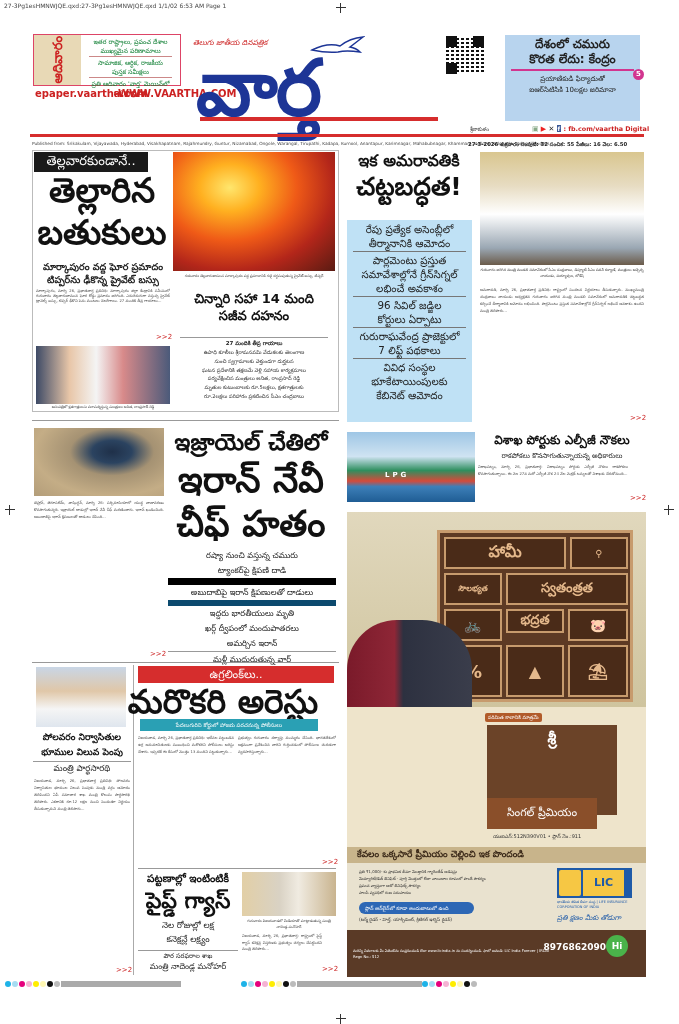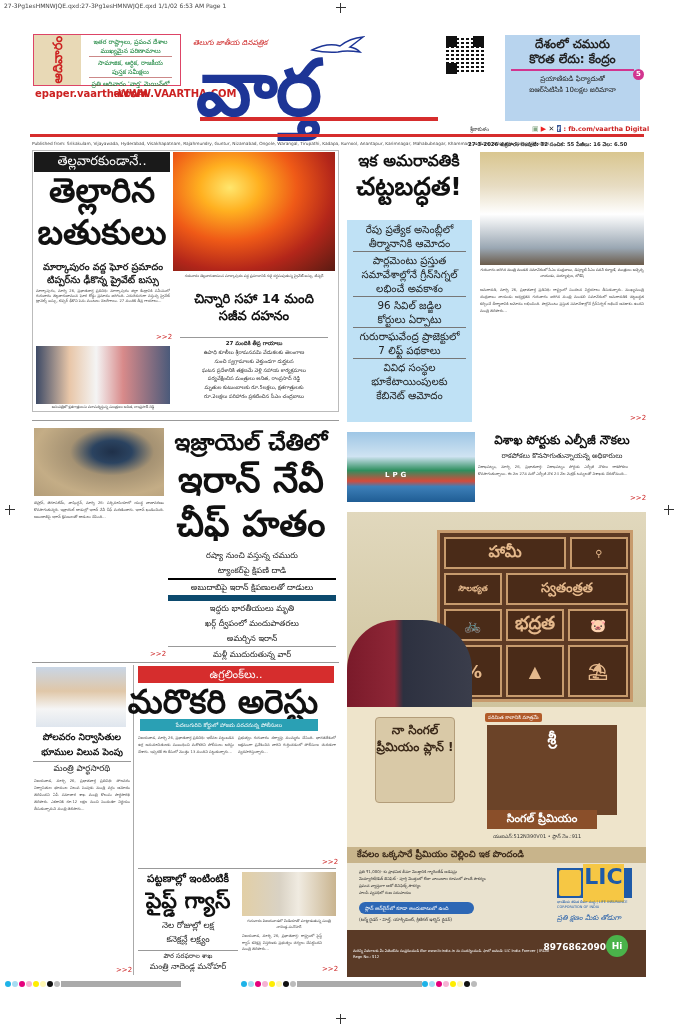--- a/index.html
+++ b/index.html
@@ -57,29 +57,29 @@
 .ad{left:347px;top:512px;width:299px;height:465px;background:#e9e2cf;overflow:hidden}
 .ad-top{position:absolute;left:0;top:0;width:299px;height:195px;background:linear-gradient(180deg,#e1d8bd,#cfc49e)}
 .shelf{position:absolute;left:90px;top:18px;width:196px;height:172px;background:#5d3a24;border:3px solid #c79b6d}
 .shelf .cell{position:absolute;background:#4a2b18;color:#e5b98c;font-weight:bold;display:flex;align-items:center;justify-content:center;border:2px solid #c79b6d}
 .people{position:absolute;left:0;top:108px;width:125px;height:140px;background:linear-gradient(90deg,#7a1a2a 0,#8e2636 38%,#2d3140 45%,#3a3d4b 100%);border-radius:50px 50px 0 0}
 .ad-mid{position:absolute;left:0;top:195px;width:299px;height:140px;background:#eee4cb}
 .quote{position:absolute;left:28px;top:10px;width:80px;height:86px;background:#d9c9a7;border:1px solid #b39d7a;border-radius:4px;text-align:center;font-weight:bold;font-size:12px;line-height:17px;color:#3a2818;padding-top:4px}
 .plan{position:absolute;left:140px;top:18px;width:130px;height:90px;background:#6b4328;color:#fff;text-align:center}
 .plan .tag{position:absolute;left:-2px;top:-12px;background:#b15b2a;color:#fff;font-size:5px;padding:1px 3px;border-radius:2px}
 .plan .nj{font-size:16px;font-weight:bold;line-height:20px;padding-top:4px}
-.plan .sp{position:absolute;left:0;bottom:-14px;width:110px;background:#8a4f2a;font-size:11px;font-weight:bold;padding:2px}
+.plan .sp{position:absolute;left:0;bottom:-14px;width:110px;background:#8a4f2a;font-size:11px;font-weight:normal;padding:8px}
 .uin{position:absolute;left:146px;top:126px;font-size:5px;color:#333}
 .banner{position:absolute;left:0;top:335px;width:299px;height:16px;background:#c8b48b;font-size:9px;font-weight:bold;color:#3a2818;padding:2px 10px}
 .bullets{position:absolute;left:12px;top:356px;width:190px;font-size:3.9px;line-height:7px;color:#333}
 .cta{position:absolute;left:12px;top:390px;width:115px;height:12px;background:#2d67b5;border-radius:6px;color:#fff;font-size:5px;line-height:12px;padding-left:6px}
 .cta-sub{position:absolute;left:12px;top:405px;font-size:4.5px;color:#333}
 .lic{position:absolute;left:210px;top:356px;width:75px;height:30px;background:#1e5aa8;display:flex;align-items:center}
 .lic .logo{width:22px;height:26px;background:#f6c744;margin:2px;border-radius:2px}
-.lic .txt{flex:1;background:#f6c744;height:38px;margin-right:8px;color:#1e5aa8;font-weight:bold;font-size:22px;text-align:center;line-height:26px}
+.lic .txt{flex:1;background:#f6c744;height:26px;margin-right:8px;color:#1e5aa8;font-weight:bold;font-size:11px;text-align:center;line-height:26px}
 .lic-sub{position:absolute;left:210px;top:388px;font-size:3.5px;color:#1e5aa8;width:75px}
 .lic-tag{position:absolute;left:210px;top:402px;font-size:7px;color:#1e5aa8;font-style:italic}
 .ad-foot{position:absolute;left:0;top:418px;width:299px;height:47px;background:#5a3a26;color:#fff;font-size:3.7px;line-height:6px;padding:4px 6px}
 .ad-foot .phone{position:absolute;right:40px;top:14px;font-size:9px;font-weight:bold;color:#fff}
 .ad-foot .hi{position:absolute;right:18px;top:5px;width:22px;height:22px;border-radius:50%;background:#4ab34a;text-align:center;line-height:22px;font-weight:bold;font-size:9px}
 .colorbar{height:6px;background:#aaa}
 .dot{width:6px;height:6px;border-radius:50%;display:inline-block;margin-right:1px}
 .vsep{border-left:1px solid #aaa}
 </style>
 </head>
@@ -135,21 +135,21 @@
   <span style="color:#e22;font-size:7px">▶</span>
   <span style="color:#333;font-size:7px">✕</span>
   <span style="background:#3b5998;color:#fff;font-size:6px;padding:0 1px">f</span>
   <span>: fb.com/vaartha Digital</span>
 </div>
 <div class="abs rule-red" style="left:30px;top:134px;width:614px;height:3px"></div>
 <div class="abs publine">Published from: Srikakulam, Vijayawada, Hyderabad, Visakhapatnam, Rajahmundry, Guntur, Nizamabad, Ongole, Warangal, Tirupathi, Kadapa, Kurnool, Anantapur, Karimnagar, Mahabubnagar, Khammam, Nellore, Nalgonda, Tadepalligudem.</div>
 <div class="abs dateline">27-3-2026 శుక్రవారం సంపుటి: 32 సంచిక: 55 పేజీలు: 16 వెల: 6.50</div>
 
 <div class="abs box" style="left:32px;top:150px;width:307px;height:262px"></div>
-<div class="abs kicker" style="left:34px;top:152px;width:136px">తెల్లవారకుండానే..</div>
+<div class="abs kicker" style="left:34px;top:152px;width:114px">తెల్లవారకుండానే..</div>
 <div class="abs bighead" style="left:34px;top:170px;width:136px;font-size:34px;line-height:40px">తెల్లారిన</div>
 <div class="abs bighead" style="left:34px;top:212px;width:136px;font-size:34px;line-height:40px">బతుకులు</div>
 <div class="abs photo fire" style="left:173px;top:152px;width:162px;height:119px"></div>
 <div class="abs sub" style="left:36px;top:260px;width:134px;font-size:9.5px;font-weight:bold;line-height:13px">మార్కాపురం వద్ద ఘోర ప్రమాదం</div>
 <div class="abs sub" style="left:36px;top:273px;width:134px;font-size:9.5px;font-weight:bold;line-height:13px">టిప్పర్‌ను ఢీకొన్న ప్రైవేట్ బస్సు</div>
 <div class="abs sub" style="left:173px;top:274px;width:162px;font-size:3.6px;line-height:5px;color:#444">గురువారం తెల్లవారుజామున మార్కాపురం వద్ద ప్రమాదానికి గురై దగ్ధమవుతున్న ప్రైవేట్ బస్సు, టిప్పర్</div>
 <div class="abs body-txt" style="left:36px;top:288px;width:134px;height:40px;overflow:hidden">మార్కాపురం, మార్చి 26, ప్రభాతవార్త ప్రతినిధి: మార్కాపురం జిల్లా కేంద్రానికి సమీపంలో గురువారం తెల్లవారుజామున ఘోర రోడ్డు ప్రమాదం జరిగింది. ఎదురెదురుగా వస్తున్న ప్రైవేట్ ట్రావెల్స్ బస్సు, టిప్పర్ ఢీకొని పెను మంటలు చెలరేగాయి. 27 మందికి తీవ్ర గాయాలు...</div>
 <div class="abs more" style="left:156px;top:333px">&gt;&gt;2</div>
 <div class="abs bighead" style="left:173px;top:290px;width:162px;font-size:13px;line-height:17px">చిన్నారి సహా 14 మంది</div>
 <div class="abs bighead" style="left:173px;top:307px;width:162px;font-size:13px;line-height:17px">సజీవ దహనం</div>
@@ -192,21 +192,21 @@
 
 <div class="abs" style="left:32px;top:420px;width:307px;height:1px;background:#999"></div>
 <div class="abs photo satellite" style="left:34px;top:428px;width:130px;height:68px"></div>
 <div class="abs body-txt" style="left:34px;top:499px;width:130px;height:158px;overflow:hidden;line-height:7px">టెహ్రాన్, జెరూసలేమ్, వాషింగ్టన్, మార్చి 26: పశ్చిమాసియాలో యుద్ధ వాతావరణం కొనసాగుతున్నది. ఇజ్రాయెల్ దాడుల్లో ఇరాన్ నేవీ చీఫ్ మరణించారు. ఇరాన్ ఖండించింది. అబుదాబిపై ఇరాన్ క్షిపణులతో దాడులు చేసింది...</div>
 <div class="abs more" style="left:150px;top:650px">&gt;&gt;2</div>
 <div class="abs bighead" style="left:165px;top:428px;width:172px;font-size:23px;line-height:28px">ఇజ్రాయెల్ చేతిలో</div>
 <div class="abs bighead" style="left:165px;top:458px;width:172px;font-size:36px;line-height:44px">ఇరాన్ నేవీ</div>
 <div class="abs bighead" style="left:165px;top:502px;width:172px;font-size:36px;line-height:44px">చీఫ్ హతం</div>
 <div class="abs" style="left:168px;top:548px;width:168px;font-size:8.2px;line-height:15px;color:#222;text-align:center">
   <div>రష్యా నుంచి వస్తున్న చమురు</div>
-  <div style="border-bottom:2px solid #000000">ట్యాంకర్‌పై క్షిపణి దాడి</div>
+  <div style="border-bottom:7px solid #000000">ట్యాంకర్‌పై క్షిపణి దాడి</div>
   <div style="border-bottom:6px solid #0c4a6e">అబుదాబిపై ఇరాన్ క్షిపణులతో దాడులు</div>
   <div>ఇద్దరు భారతీయులు మృతి</div>
   <div>ఖర్గ్ ద్వీపంలో మందుపాతరలు</div>
   <div style="border-bottom:1px solid #999">అమర్చిన ఇరాన్</div>
   <div>మళ్లీ ముదురుతున్న వార్</div>
 </div>
 
 <div class="abs photo ship" style="left:347px;top:432px;width:128px;height:70px">
   <span style="position:absolute;left:38px;top:39px;color:#fff;font-size:7px;font-weight:bold;letter-spacing:3px">LPG</span>
 </div>
@@ -244,29 +244,28 @@
 <div class="abs more" style="left:322px;top:965px">&gt;&gt;2</div>
 
 <div class="abs ad">
   <div class="ad-top"></div>
   <div class="shelf">
     <div class="cell" style="left:4px;top:4px;width:122px;height:32px;font-size:16px">హామీ</div>
     <div class="cell" style="left:130px;top:4px;width:58px;height:32px;font-size:10px">⚲</div>
     <div class="cell" style="left:4px;top:40px;width:58px;height:32px;font-size:8px">సౌలభ్యత</div>
     <div class="cell" style="left:66px;top:40px;width:122px;height:32px;font-size:13px">స్వతంత్రత</div>
     <div class="cell" style="left:4px;top:76px;width:58px;height:32px;font-size:14px">🚲</div>
-    <div class="cell" style="left:66px;top:76px;width:58px;height:32px;font-size:18px">భద్రత</div>
+    <div class="cell" style="left:66px;top:76px;width:58px;height:24px;font-size:13px">భద్రత</div>
     <div class="cell" style="left:128px;top:76px;width:60px;height:32px;font-size:13px">🐷</div>
     <div class="cell" style="left:4px;top:112px;width:58px;height:52px;font-size:18px">%</div>
     <div class="cell" style="left:66px;top:112px;width:58px;height:52px;font-size:16px">▲</div>
     <div class="cell" style="left:128px;top:112px;width:60px;height:52px;font-size:16px">⛱</div>
   </div>
   <div class="people"></div>
   <div class="ad-mid">
-    <div class="quote">నా సింగల్ ప్రీమియం ప్లాన్ !</div>
     <div class="plan">
       <div class="tag">పరిమిత కాలానికి మాత్రమే</div>
       <div class="nj">శ్రీ</div>
       <div class="sp">సింగల్ ప్రీమియం</div>
     </div>
     <div class="uin">యుఐఎన్:512N390V01 • ప్లాన్ నెం.:911</div>
   </div>
   <div class="banner">కేవలం ఒక్కసారే ప్రీమియం చెల్లించి ఇక పొందండి</div>
   <div class="bullets">
     <div>ప్రతి ₹1,000/- కు ప్రాథమిక బీమా మొత్తానికి గ్యారెంటీడ్ అడిషన్లు</div>

